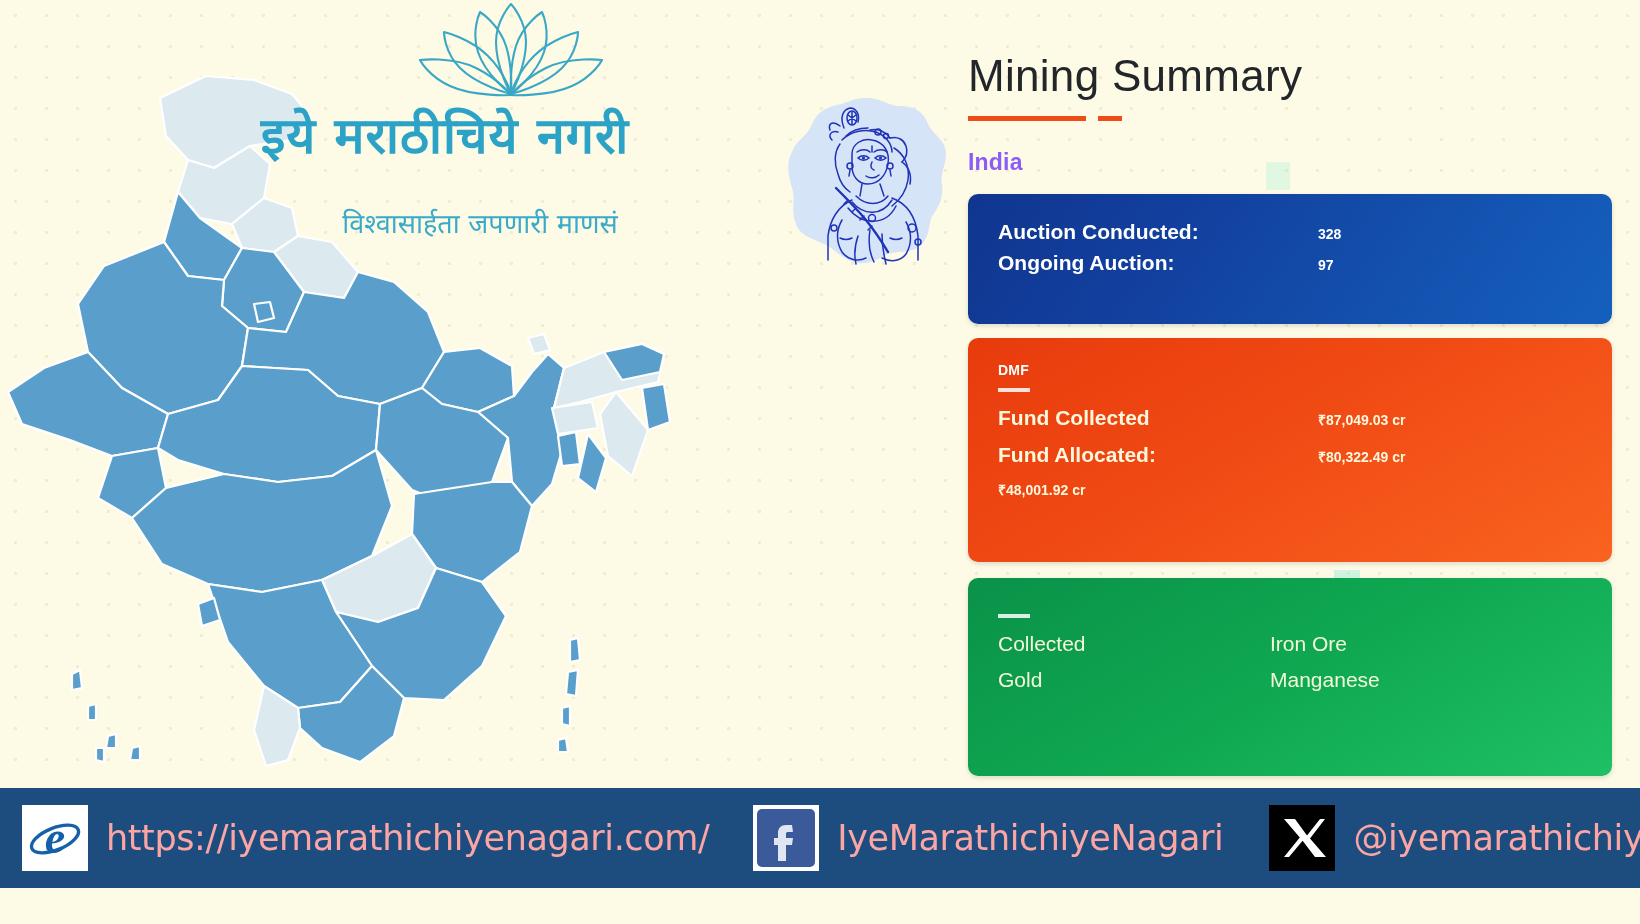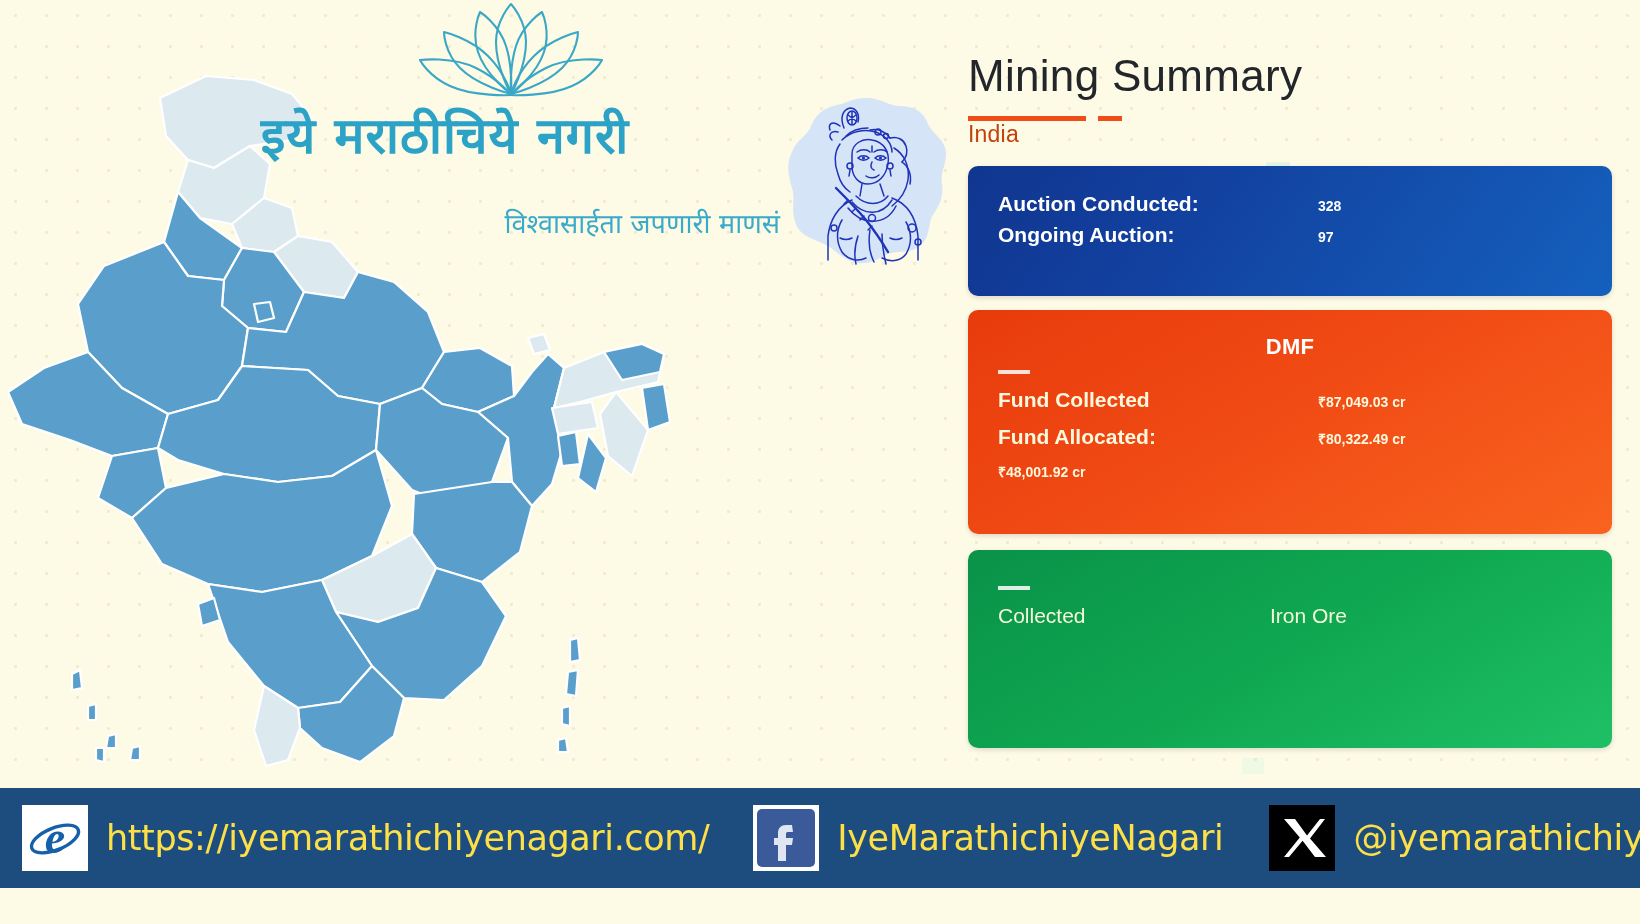--- a/index.html
+++ b/index.html
@@ -38,21 +38,21 @@
     position:absolute; left:100px; top:100px; width:690px;
     text-align:center;
     font-family:"DejaVu Sans", sans-serif;
     font-size:50px; font-weight:bold;
     color:#2ca3c6;
     letter-spacing:1px;
     white-space:nowrap;
   }
   #brand-sub {
     position:absolute; left:180px; top:204px; width:600px;
-    text-align:right;
+    text-align:center;
     font-family:"DejaVu Sans", sans-serif;
     font-size:27px;
     color:#39aac9;
     white-space:nowrap;
   }
 
   
   #krishna { position:absolute; left:782px; top:96px; width:168px; height:172px; }
   #krishna svg { width:100%; height:100%; display:block; }
 
@@ -62,21 +62,22 @@
   #panel-title {
     font-size:44px; font-weight:normal; color:#22252a;
     letter-spacing:.3px; line-height:1.08;
     font-family:"Liberation Sans", sans-serif;
   }
   #title-rules { margin-top:16px; display:flex; align-items:center; gap:12px; }
   #title-rules .r1 { width:118px; height:5px; background:#f04c18; }
   #title-rules .r2 { width:24px;  height:5px; background:#f04c18; }
 
   #region-label {
-    font-size:23px; font-weight:normal; color:#c2410c;
+    margin-top:28px;
+    font-size:23px; font-weight:bold; color:#8b5cf6;
     letter-spacing:.2px;
   }
 
   .card {
     position:relative;
     width:644px;
     border-radius:10px;
     padding:33px 30px;
     color:#ffffff;
     box-shadow:0 2px 5px rgba(0,0,0,.13);
@@ -95,23 +96,22 @@
     padding-top:24px;
   }
   .card.green {
     margin-top:16px;
     background:linear-gradient(150deg,#0a9249 0%,#0fa851 50%,#1fc065 100%);
     height:198px;
     padding-top:26px;
   }
 
   .card-head {
-    font-size:22px; font-weight:bold; color:#ffffff;
+    font-size:14px; font-weight:bold; color:#ffffff;
     letter-spacing:.2px;
-    text-align:center;
   }
   .card-rule { width:32px; height:4px; background:rgba(255,255,255,.85); margin:10px 0 14px; }
 
   .kv { display:flex; align-items:baseline; margin-bottom:7px; }
   .kv .k { font-size:21px; font-weight:bold; width:320px; flex:0 0 320px; }
   .kv .v { font-size:14px; font-weight:bold; }
 
   .card.blue .kv .k, .card.blue .kv .v { color:#ffffff; }
   .card.red .kv { margin-bottom:13px; }
   .card.red .kv .k, .card.red .kv .v { color:#fff8dc; }
@@ -127,21 +127,21 @@
   }
   .fitem { display:flex; align-items:center; height:100px; }
   .fbadge {
     width:66px; height:66px; flex:0 0 66px;
     display:flex; align-items:center; justify-content:center;
     margin-left:22px;
   }
   .fbadge svg { display:block; }
   .ftext {
     margin-left:18px;
-    color:#fde047; font-size:35px; font-weight:normal;
+    color:#fca5a5; font-size:35px; font-weight:normal;
     font-family:"DejaVu Sans", sans-serif;
     white-space:nowrap; letter-spacing:-.4px;
   }
   #fb-badge  { background:#ffffff; padding:4px; }
   #x-badge   { background:#000000; }
   #ie-badge  { background:#ffffff; }
 </style>
 </head>
 <body>
 
@@ -347,20 +347,24 @@
         <span class="v">₹48,001.92 cr</span>
       </div>
     </div>
 
     <div class="card green">
       <div class="card-rule"></div>
       <div class="kv">
         <span class="k">Collected</span>
         <span class="v">Iron Ore</span>
       </div>
+      <div class="kv">
+        <span class="k">Gold</span>
+        <span class="v">Manganese</span>
+      </div>
     </div>
 
   </div>
 
   <div id="footer">
 
     <div class="fitem">
       <div class="fbadge" id="ie-badge">
         <svg width="58" height="58" viewBox="0 0 58 58" xmlns="http://www.w3.org/2000/svg">
           <text x="29" y="44" font-family="'Liberation Serif', serif" font-size="46" font-style="italic" font-weight="bold" fill="#1560a8" text-anchor="middle">e</text>

